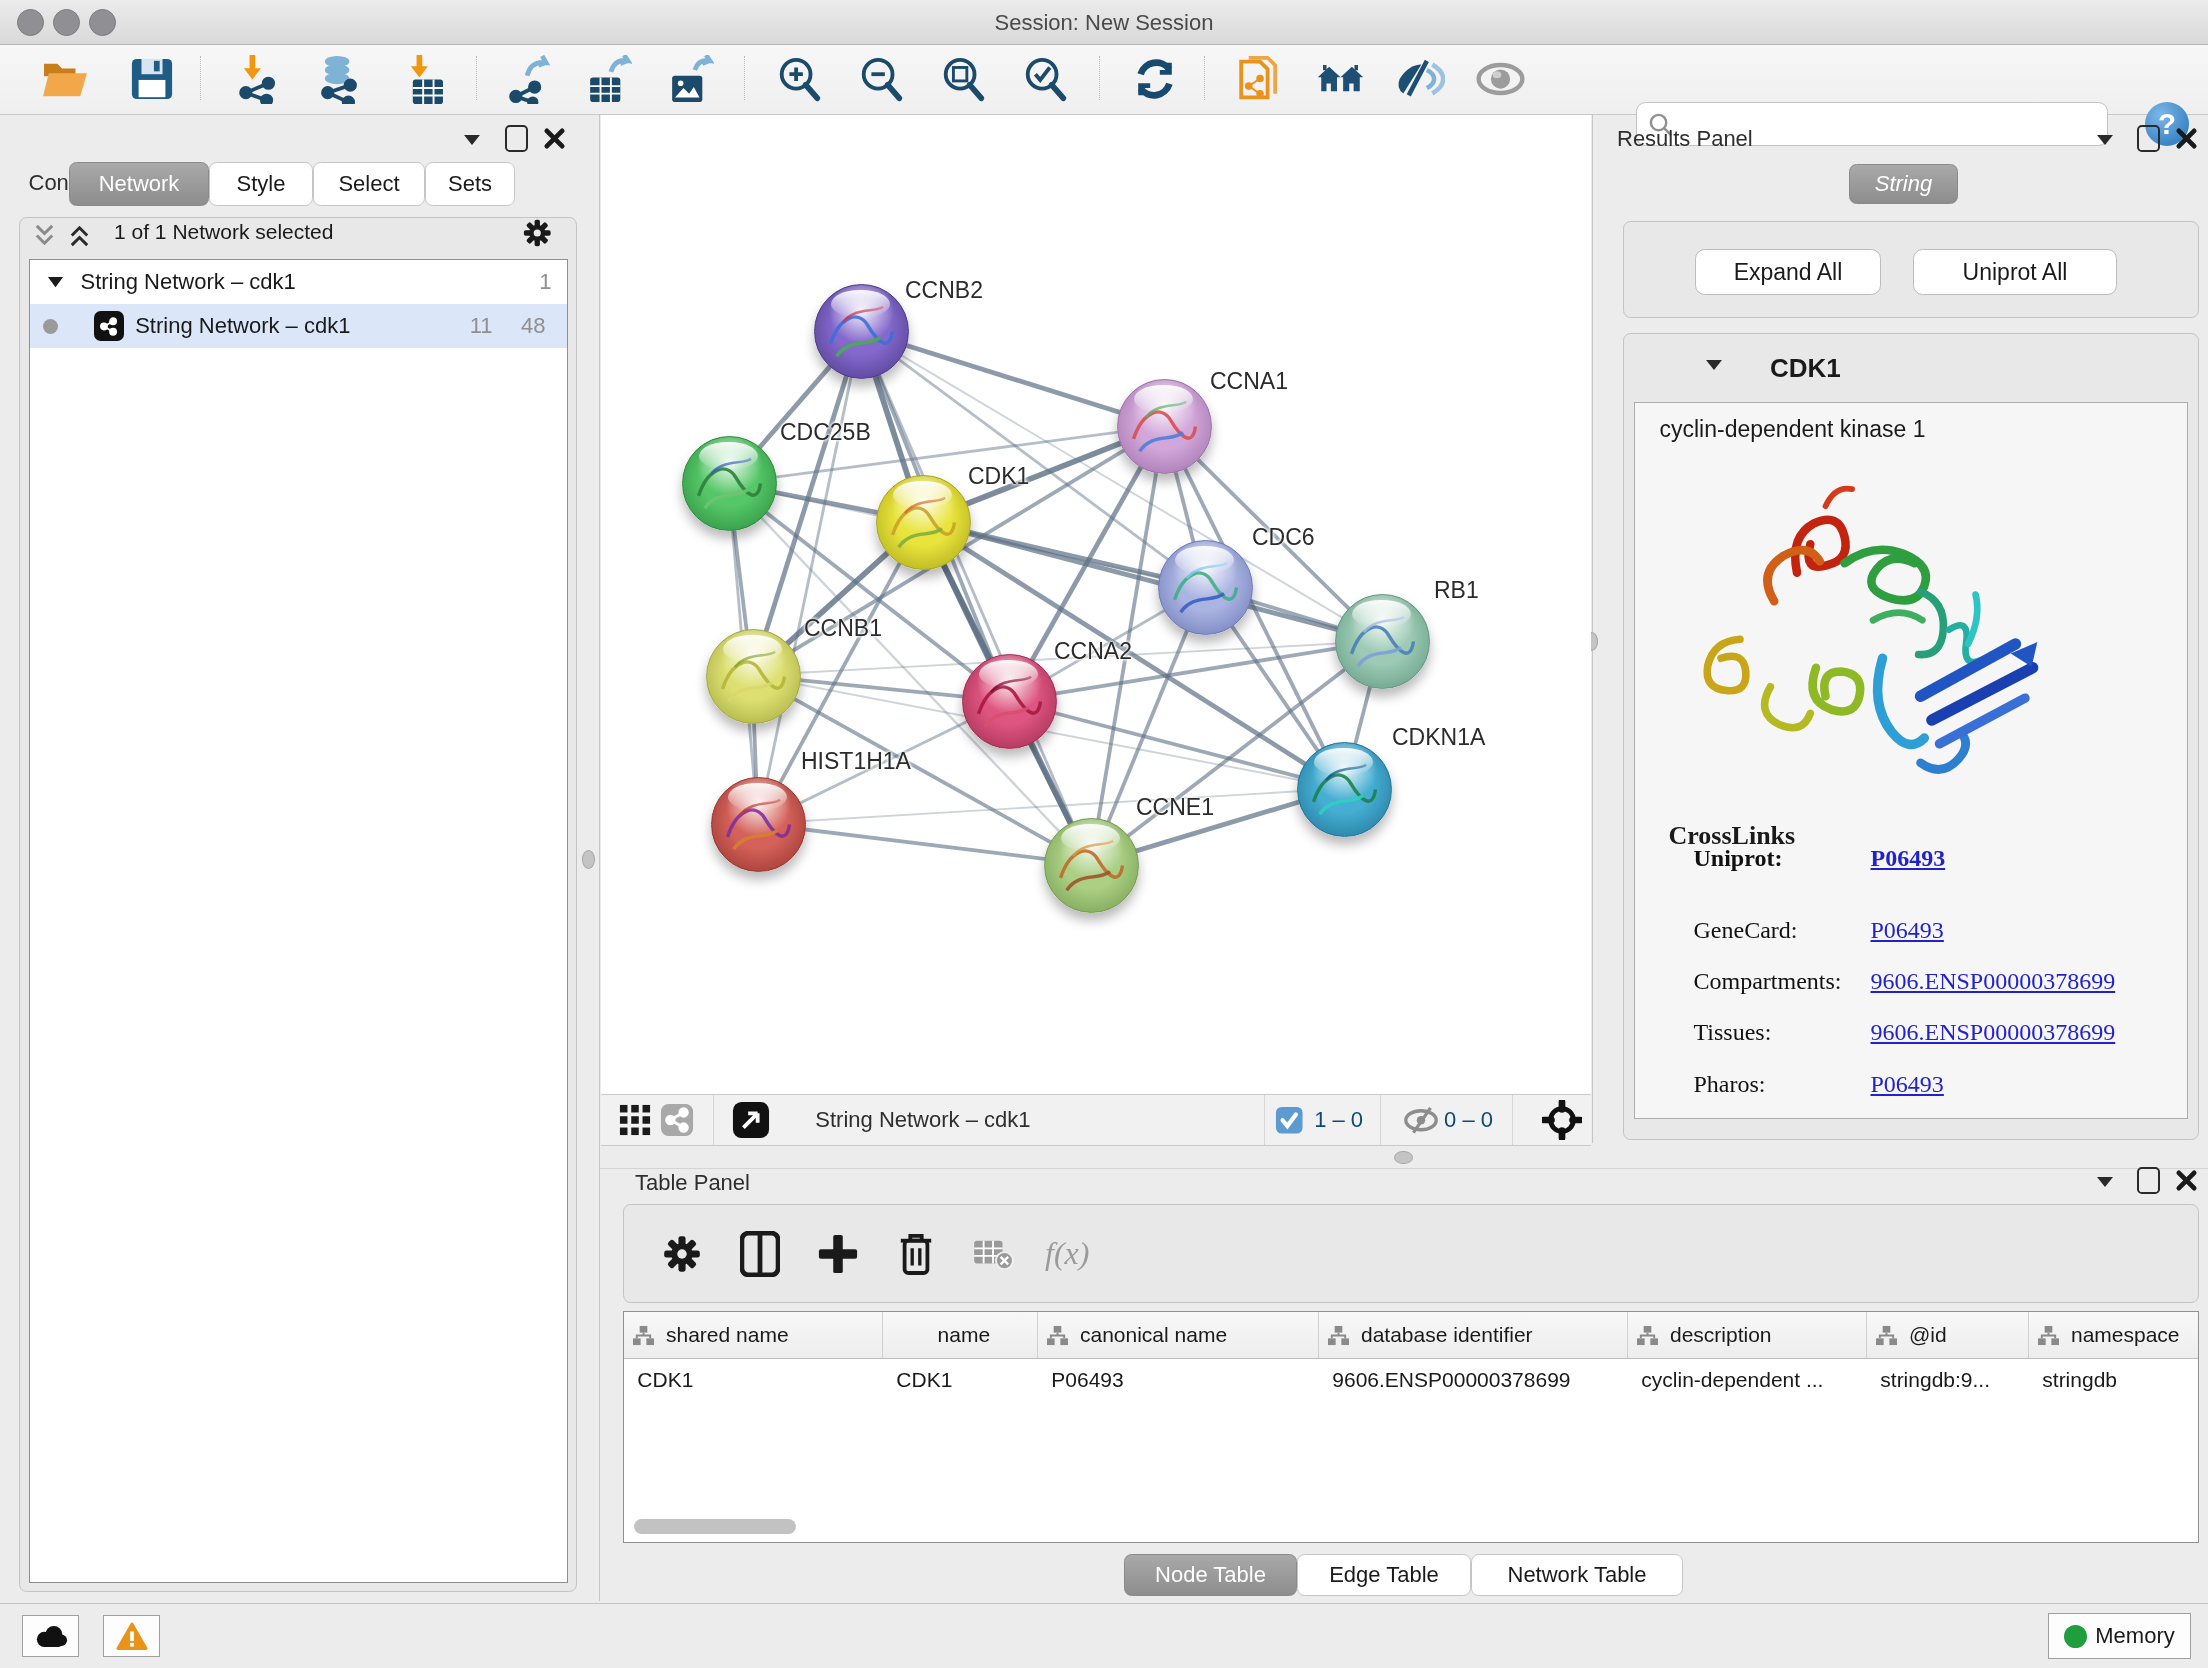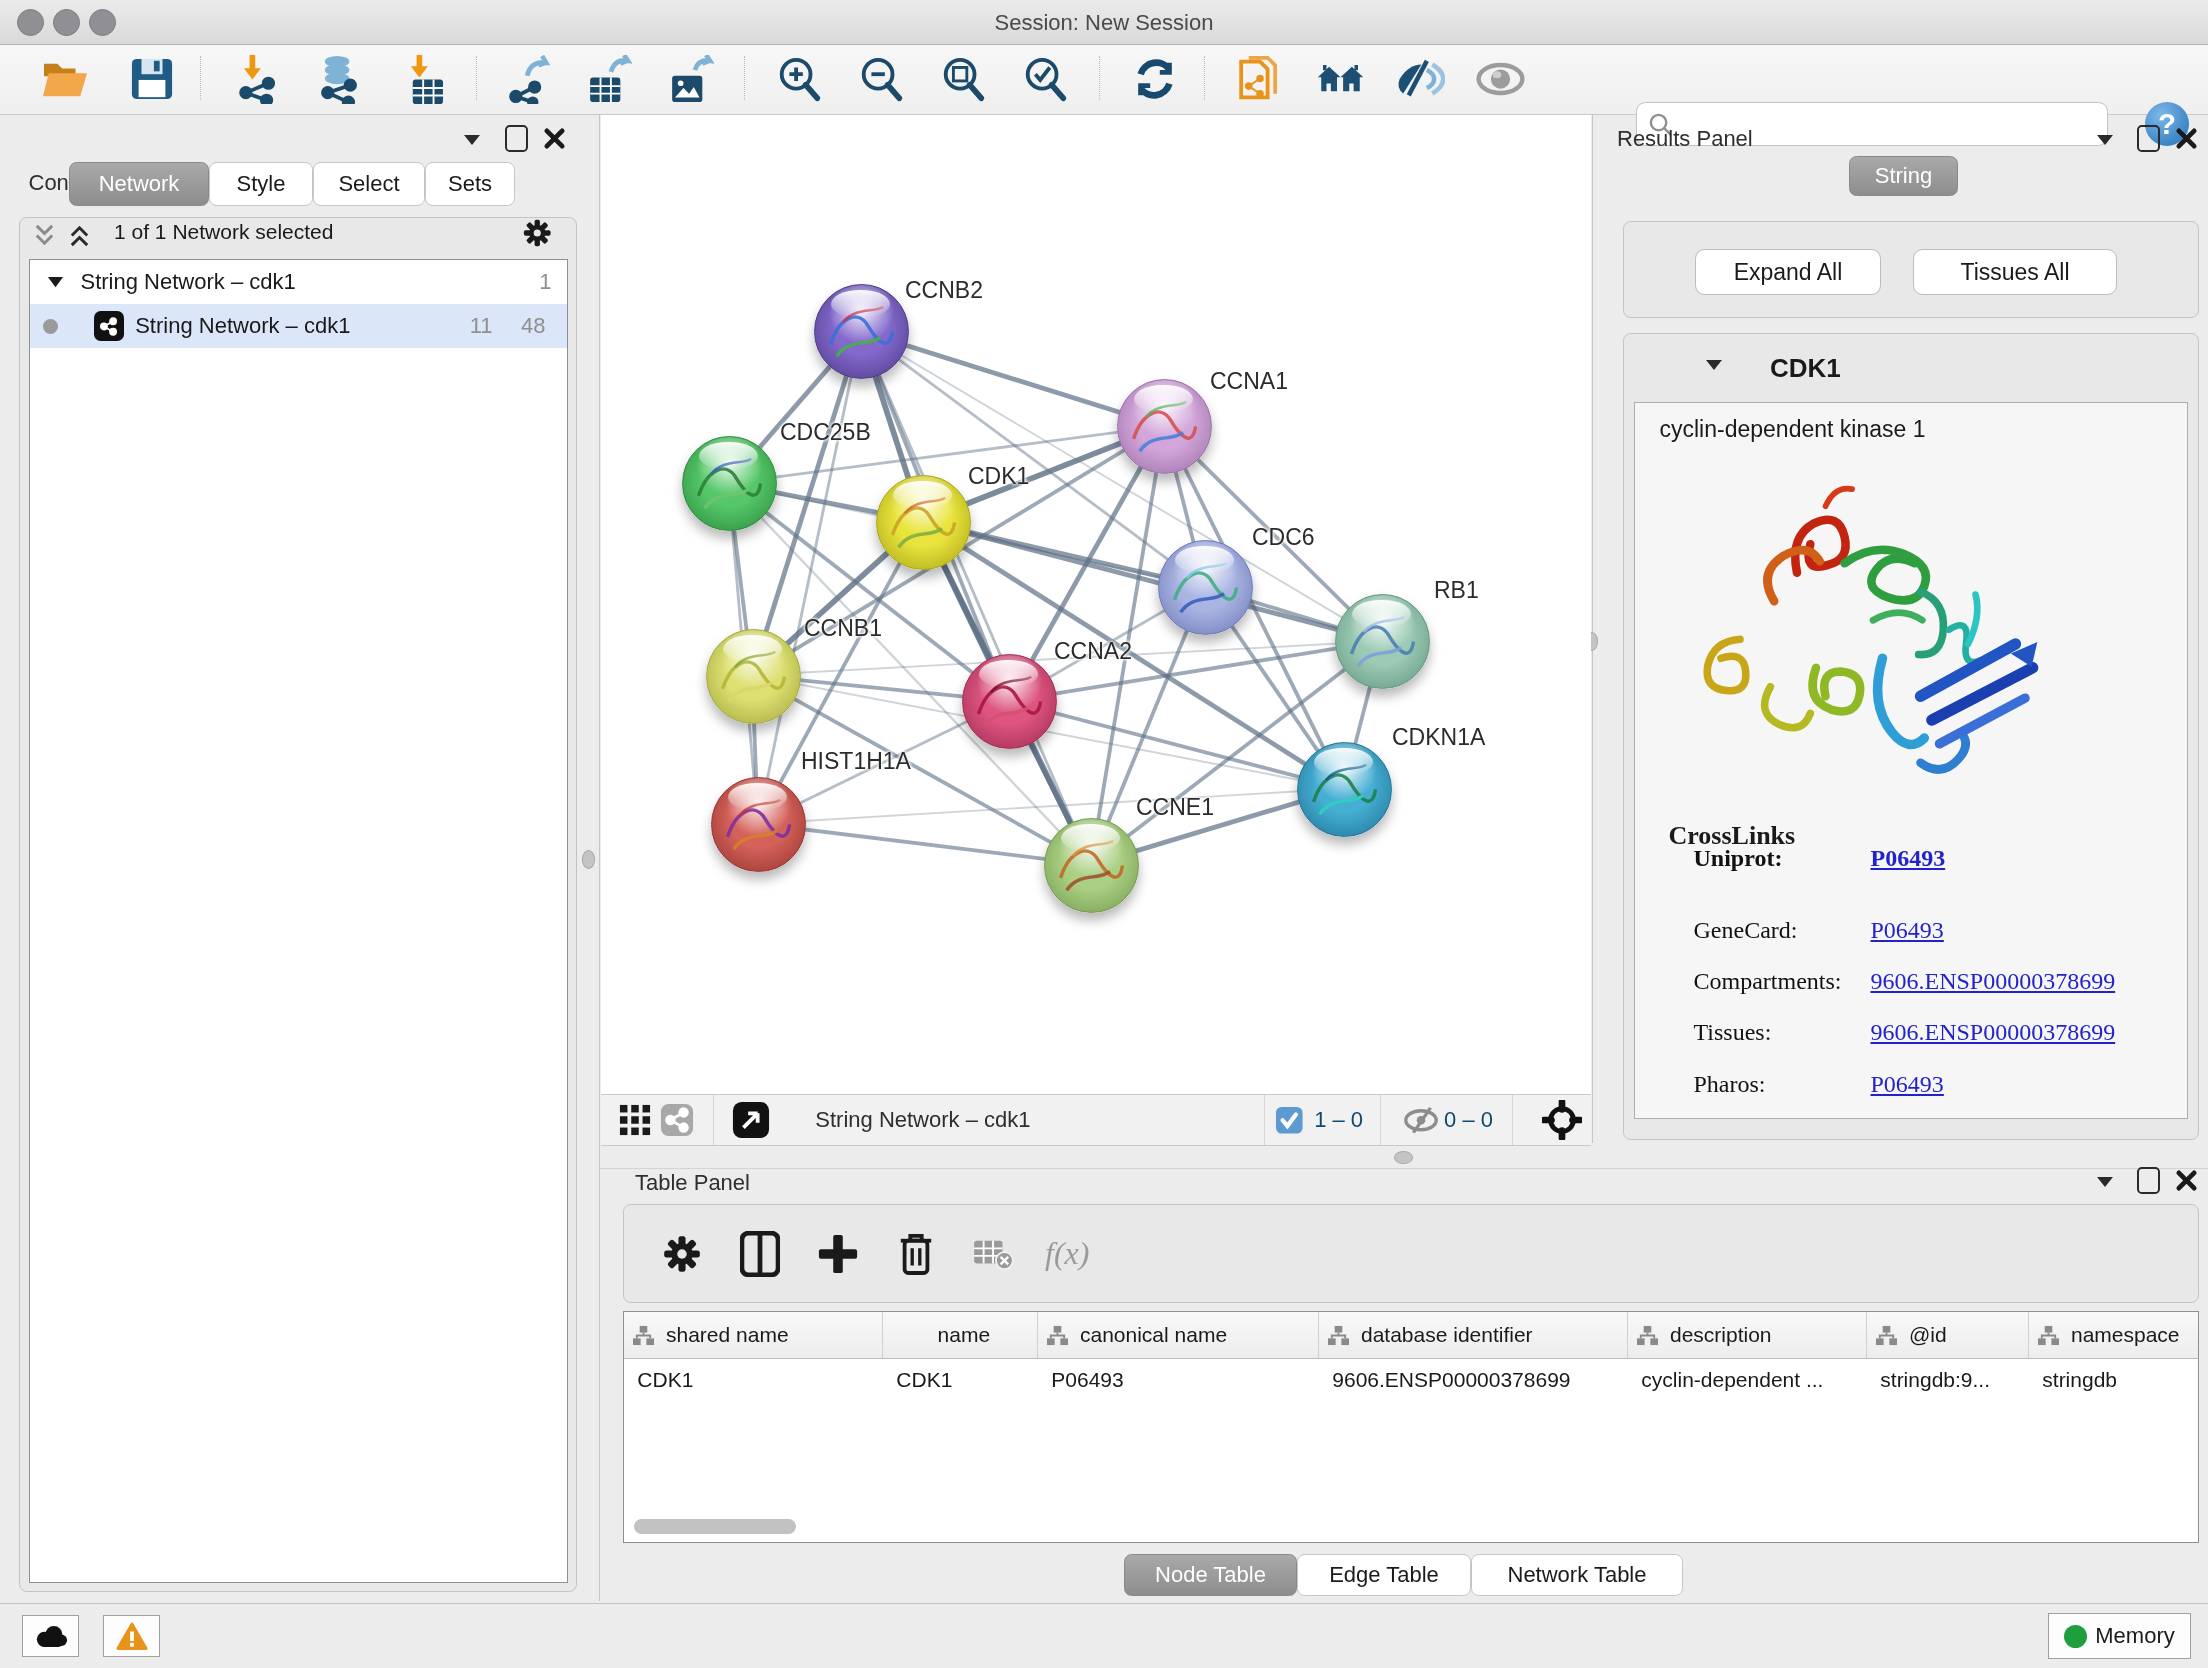--- a/index.html
+++ b/index.html
@@ -65,21 +65,21 @@
   .net-label{position:absolute;font-size:23px;color:#2b2b2b;
     text-shadow:0 0 3.8px #fff,0 0 3.8px #fff,0 0 2.9px #fff;white-space:nowrap;}
   #network-toolbar{left:601px;top:1094px;width:990px;height:50px;background:#f1f1f1;
     border-top:1px solid #c9c9c9;border-bottom:1px solid #c9c9c9;display:flex;align-items:center;}
   .nt-sep{width:1px;height:100%;background:#d6d6d6;}
   .nt-count{color:#0c4a6e;font-size:22px;text-align:right;}
   .dot-handle{background:#c4c4c4;border:1px solid #a8a8a8;border-radius:50%;}
 
   
   #rp-title{left:1617px;top:126px;}
-  #rp-tab{left:1849px;top:156px;width:107px;height:38px;}
+  #rp-tab{left:1849px;top:164px;width:107px;height:38px;font-style:italic;}
   #rp-box1{left:1623px;top:221px;width:574px;height:95px;}
   .rp-btn{position:absolute;top:27px;height:44px;background:#fff;border:1px solid #bcbcbc;border-radius:9.5px;
     font-size:23px;display:flex;align-items:center;justify-content:center;cursor:pointer;}
   #rp-box2{left:1623px;top:333px;width:574px;height:805px;}
   #rp-entry-name{position:absolute;left:146px;top:19px;font-size:26px;font-weight:bold;}
   #rp-inner{position:absolute;left:9.5px;top:68px;width:552px;height:715px;background:#f6f6f6;border:1px solid #adadad;}
   #rp-desc{position:absolute;left:25px;top:13.3px;font-size:23px;color:#1a1a1a;}
   #crosslinks-title{position:absolute;left:34px;top:418px;font-family:"Liberation Serif",serif;font-weight:bold;font-size:26px;}
   .cl-row{position:absolute;left:59px;font-family:"Liberation Serif",serif;font-size:24px;}
   .cl-label{display:inline-block;width:177px;color:#111;}
@@ -585,21 +585,21 @@
   </div>
 <div class="abs win-ctl" style="left:2172px;top:124px">
   <svg width="23" height="23" viewBox="0 0 24 24">
       <path d="M4 4 L20 20 M20 4 L4 20" stroke="#1a1a1a" stroke-width="5" stroke-linecap="round"></path>
     </svg>
 </div>
 <div class="abs tab-btn gray-tab" id="rp-tab">String</div>
 
 <div class="abs groupbox" id="rp-box1">
   <div class="rp-btn" style="left:71px;width:184px">Expand All</div>
-  <div class="rp-btn" style="left:289px;width:202px">Tissues All</div>
+  <div class="rp-btn" style="left:289px;width:202px">Uniprot All</div>
 </div>
 
 <div class="abs groupbox" id="rp-box2">
   <div class="abs win-ctl" style="left:76px;top:17px">
       <div class="tri-down"></div>
     </div>
   <div id="rp-entry-name">CDK1</div>
   <div id="rp-inner">
     <div id="rp-desc">cyclin-dependent kinase 1</div>
     <svg width="399" height="352" viewBox="0 0 420 370" style="position:absolute;left:48px;top:46px" fill="none" stroke-linecap="round">

